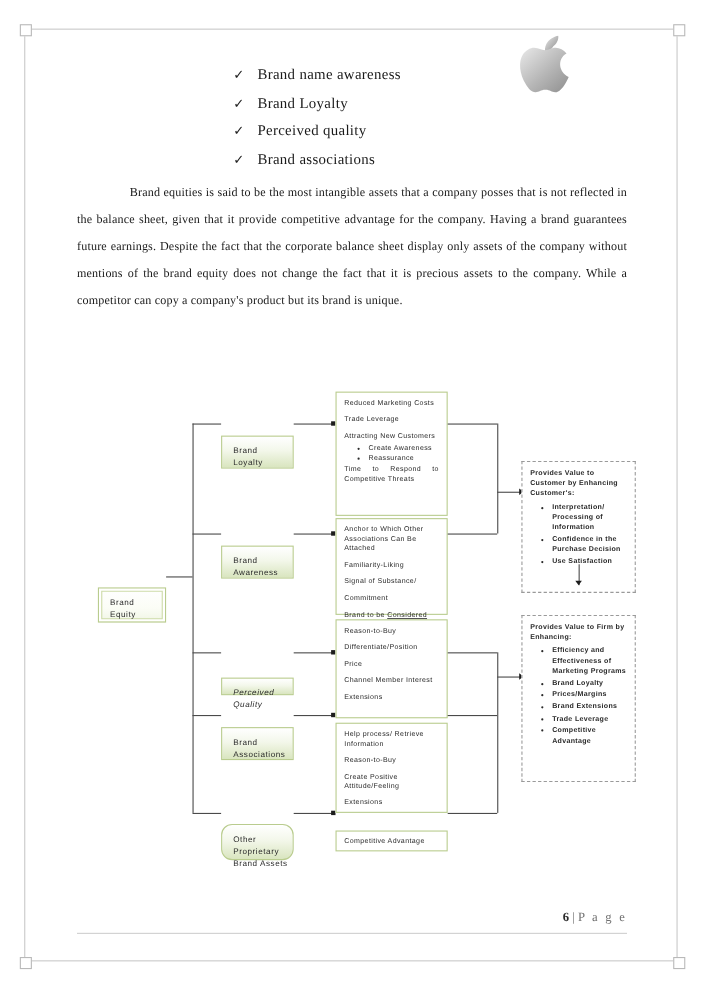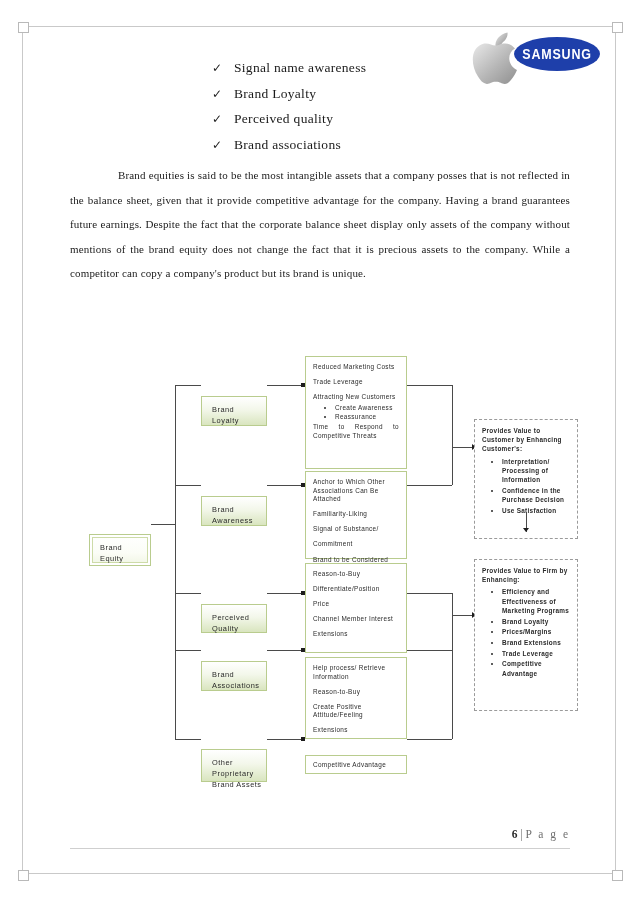--- a/index.html
+++ b/index.html
@@ -135,29 +135,26 @@
     <defs>
       <linearGradient id="ag" x1="0" y1="0" x2="1" y2="1">
         <stop offset="0%" stop-color="#e9e9e9"></stop>
         <stop offset="55%" stop-color="#b6b6b6"></stop>
         <stop offset="100%" stop-color="#8f8f8f"></stop>
       </linearGradient>
     </defs>
     <path fill="url(#ag)" d="M33 10c3-2 5-6 4.5-9.5C34 1 30 3.5 28 6c-1.8 2.3-3 5.6-2.5 8.8C29 15 31.5 12.5 33 10z"></path>
     <path fill="url(#ag)" d="M47 38c-1.2 2.7-1.8 3.9-3.3 6.3-2.2 3.4-5.2 7.6-9 7.6-3.4 0-4.3-2.2-8.9-2.2-4.6 0-5.6 2.3-9 2.2-3.8-.1-6.7-3.9-8.8-7.3C2 35.1 1.4 23.9 5.1 18c2.6-4.2 6.7-6.6 10.6-6.6 4 0 6.5 2.2 9.8 2.2 3.2 0 5.1-2.2 9.7-2.2 3.5 0 7.2 1.9 9.8 5.2-8.6 4.7-7.2 17 2 21.4z"></path>
   </svg>
-  <div class="samsung-oval">
-    <span>SAMSUNG</span>
-  </div>
 </div>
 
 <div class="checklist">
   <div class="check-item">
     <span class="check-mark">✓</span>
-    <span class="check-text">Signal name awareness</span>
+    <span class="check-text">Brand name awareness</span>
   </div>
   <div class="check-item">
     <span class="check-mark">✓</span>
     <span class="check-text">Brand Loyalty</span>
   </div>
   <div class="check-item">
     <span class="check-mark">✓</span>
     <span class="check-text">Perceived quality</span>
   </div>
   <div class="check-item">
@@ -185,29 +182,29 @@
   <div class="connector h-line" style="left:107px; top:414px; width:26px;"></div>
 
   <div class="dbox green-node" style="left:133px; top:45px; width:66px; height:30px;">
     <span style="white-space:pre-line">Brand
 Loyalty</span>
   </div>
   <div class="dbox green-node" style="left:133px; top:145px; width:66px; height:30px;">
     <span style="white-space:pre-line">Brand
 Awareness</span>
   </div>
-  <div class="dbox green-node" style="left:133px; top:253px; width:66px; height:29px;">
+  <div class="dbox green-node" style="left:133px; top:265px; width:66px; height:16px;font-style:italic;">
     <span style="white-space:pre-line">Perceived
 Quality</span>
   </div>
   <div class="dbox green-node" style="left:133px; top:310px; width:66px; height:30px;">
     <span style="white-space:pre-line">Brand
 Associations</span>
   </div>
-  <div class="dbox green-node" style="left:133px; top:398px; width:66px; height:33px;">
+  <div class="dbox green-node" style="left:133px; top:398px; width:66px; height:33px;border-radius:10px;">
     <span style="white-space:pre-line">Other
 Proprietary
 Brand Assets</span>
   </div>
 
   <div class="connector h-line" style="left:199px; top:60px; width:37px;"></div>
   <div class="arrow-dot" style="left:233px; top:58px;"></div>
   <div class="connector h-line" style="left:199px; top:160px; width:37px;"></div>
   <div class="arrow-dot" style="left:233px; top:158px;"></div>
   <div class="connector h-line" style="left:199px; top:268px; width:37px;"></div>

